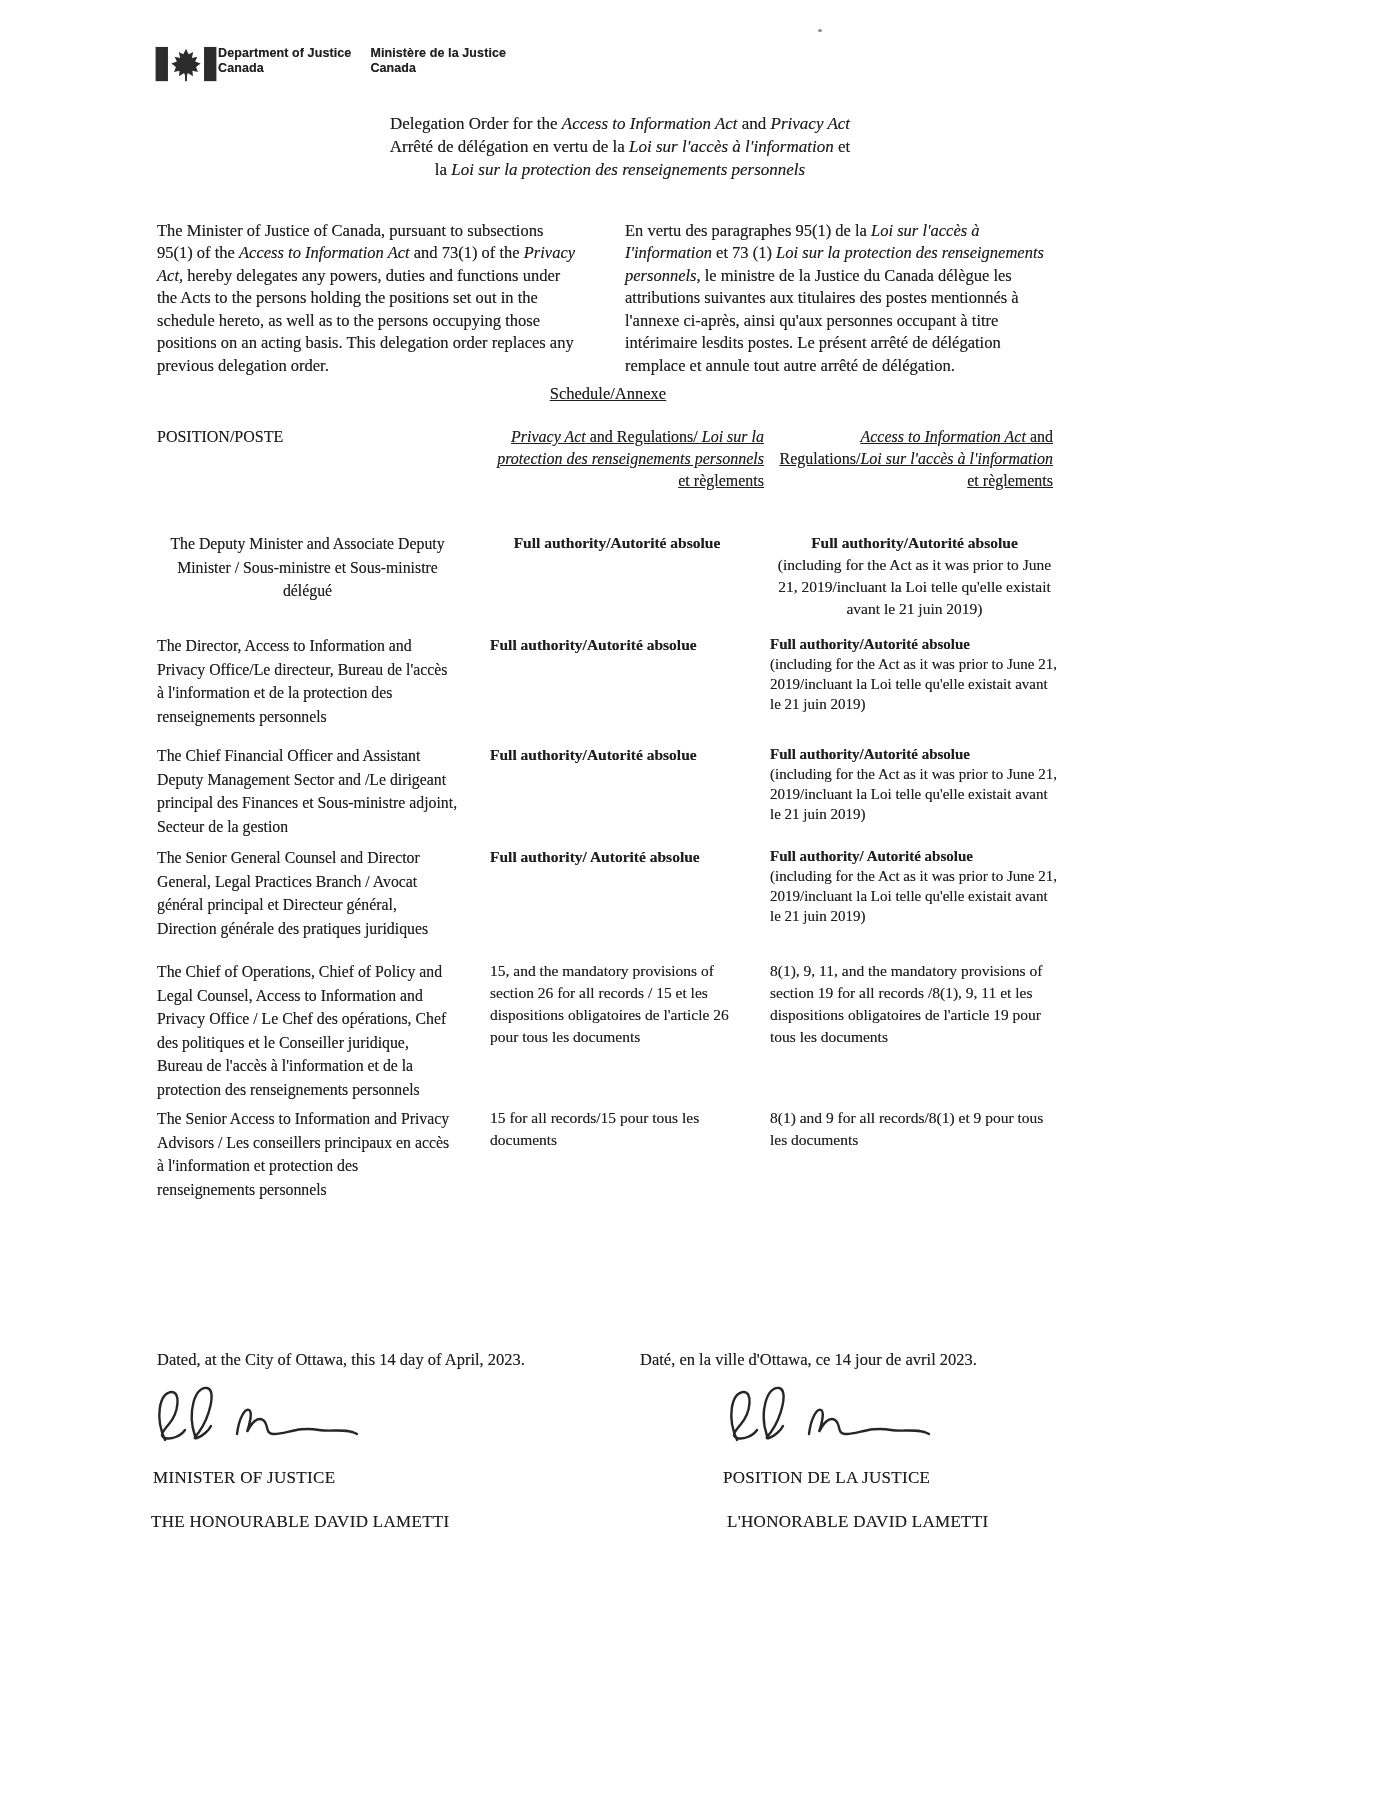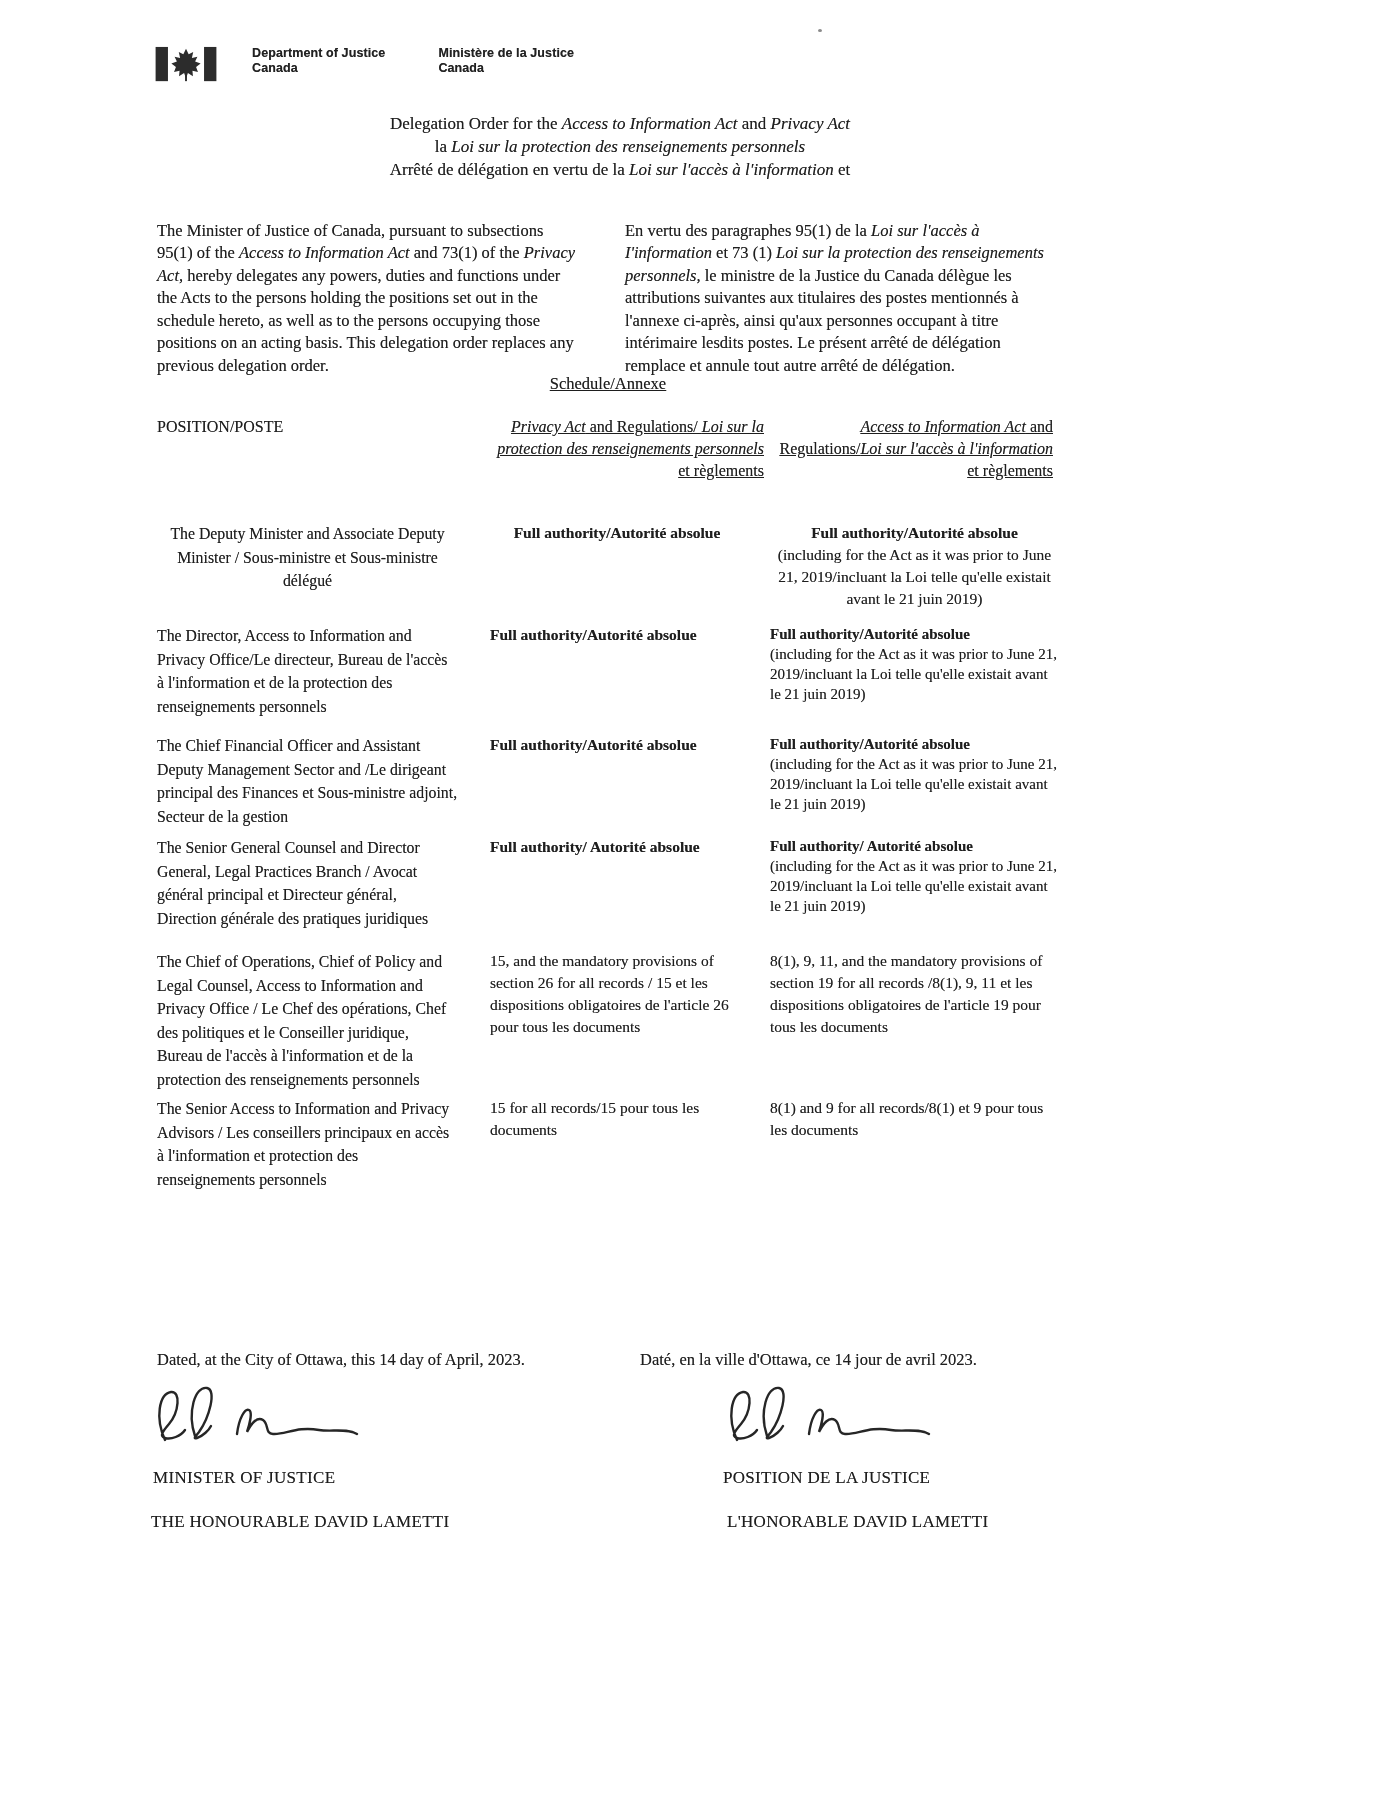--- a/index.html
+++ b/index.html
@@ -3,36 +3,36 @@
 <meta charset="utf-8">
 <style>
   html,body{margin:0;padding:0;background:#ffffff;}
   .page{position:relative;width:1386px;height:1794px;background:#fff;overflow:hidden;
         font-family:"Liberation Serif","DejaVu Serif",serif;color:#1e1e1e;
         text-shadow:0 0 .4px rgba(30,30,30,.55);}
   .i{font-style:italic;}
   .b{font-weight:bold;}
 
   
-  .gov-header{position:absolute;left:155px;top:46px;display:flex;align-items:flex-start;gap:35px;}
+  .gov-header{position:absolute;left:155px;top:46px;display:flex;align-items:flex-start;gap:1px;}
   .dept-col{font-family:"Liberation Sans","DejaVu Sans",sans-serif;font-size:12.5px;font-weight:bold;
             line-height:15px;letter-spacing:.1px;color:#222;}
   .dept-col.fr{margin-left:18px;}
 
   
   .title-block{position:absolute;left:170px;top:112px;width:900px;text-align:center;
                font-size:17px;line-height:23px;}
 
   
   .intro{position:absolute;left:157px;top:203px;display:flex;}
   .intro-en{width:425px;font-size:16.5px;line-height:22.5px;}
   .intro-fr{width:440px;margin-left:43px;font-size:16.5px;line-height:22.5px;}
 
   
-  .schedule-block{position:absolute;left:157px;top:374px;width:902px;}
+  .schedule-block{position:absolute;left:157px;top:384px;width:902px;}
   .schedule-heading{text-align:center;font-size:16.5px;text-decoration:underline;margin:0 0 22px 0;}
   .table-header,.table-row{display:grid;grid-template-columns:333px 280px 289px;}
   .table-header{margin-bottom:40px;font-size:16px;line-height:22px;}
   .hdr-position{padding-right:30px;}
   .hdr-privacy,.hdr-access{text-align:right;padding:0 6px;text-decoration:underline;}
   .cell-position{padding-right:32px;font-size:15.8px;line-height:23.5px;}
   .cell-privacy{padding-right:26px;font-size:15.5px;line-height:22px;}
   .cell-access{font-size:15.5px;line-height:22px;white-space:pre-line;}
   .table-row:nth-child(1){margin-bottom:14px;text-align:center;}
   .table-row:nth-child(2){margin-bottom:16px;}
@@ -80,22 +80,22 @@
       <div>Canada</div>
     </div>
     <div class="dept-col fr">
       <div>Ministère de la Justice</div>
       <div>Canada</div>
     </div>
   </div>
 
   <div class="title-block">
     <div><span>Delegation Order for the </span><span class="i">Access to Information Act</span><span> and </span><span class="i">Privacy Act</span></div>
+    <div><span>Arrêté de délégation en vertu de la </span><span class="i">Loi sur l'accès à l'information</span><span> et</span></div>
     <div><span>la </span><span class="i">Loi sur la protection des renseignements personnels</span></div>
-    <div><span>Arrêté de délégation en vertu de la </span><span class="i">Loi sur l'accès à l'information</span><span> et</span></div>
   </div>
 
   <div class="intro">
     <p class="intro-en"><span>The Minister of Justice of Canada, pursuant to subsections 95(1) of the </span><span class="i">Access to Information Act</span><span> and 73(1) of the </span><span class="i">Privacy Act,</span><span> hereby delegates any powers, duties and functions under the Acts to the persons holding the positions set out in the schedule hereto, as well as to the persons occupying those positions on an acting basis. This delegation order replaces any previous delegation order.</span></p>
     <p class="intro-fr"><span>En vertu des paragraphes 95(1) de la </span><span class="i">Loi sur l'accès à I'information</span><span> et 73 (1) </span><span class="i">Loi sur la protection des renseignements personnels,</span><span> le ministre de la Justice du Canada délègue les attributions suivantes aux titulaires des postes mentionnés à l'annexe ci-après, ainsi qu'aux personnes occupant à titre intérimaire lesdits postes. Le présent arrêté de délégation remplace et annule tout autre arrêté de délégation.</span></p>
   </div>
 
   <div class="schedule-block">
     <p class="schedule-heading">Schedule/Annexe</p>
 

